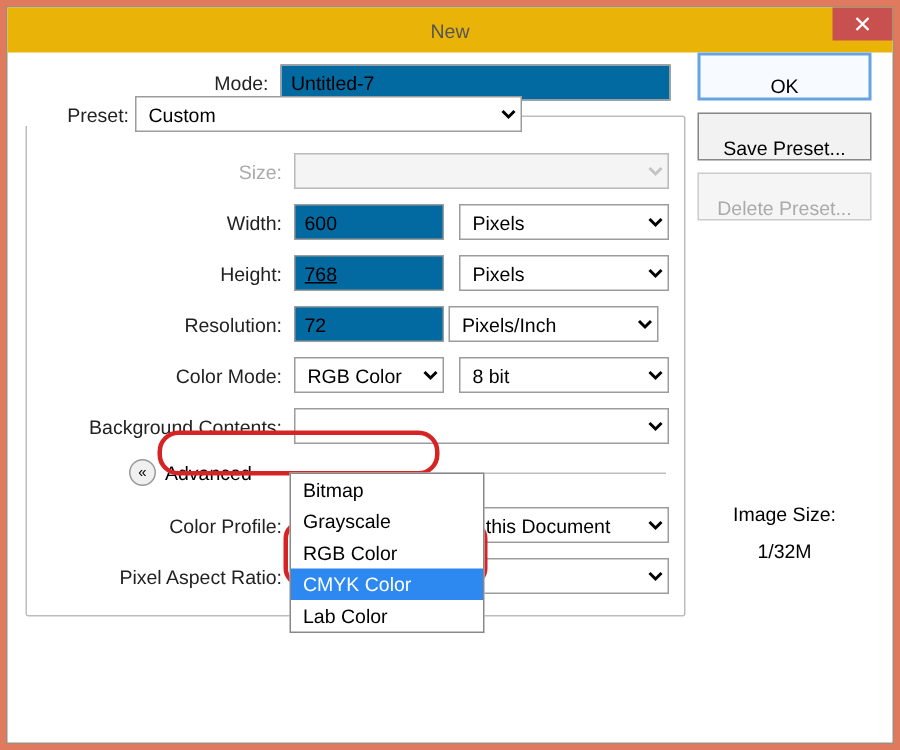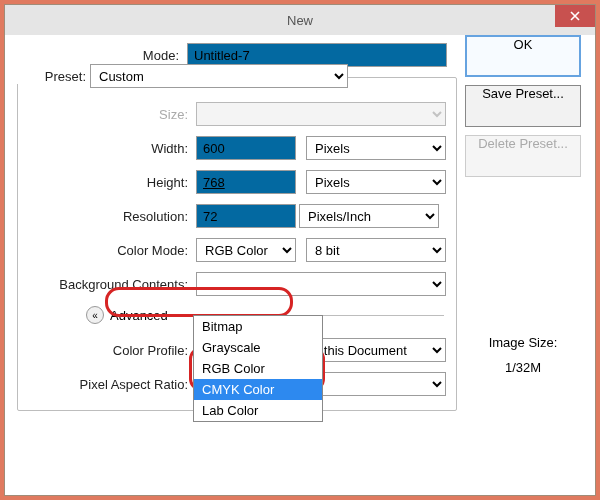--- a/index.html
+++ b/index.html
@@ -1,29 +1,29 @@
 <!DOCTYPE html>
 <html><head>
 <meta charset="utf-8">
 <style>
 * { box-sizing: border-box; font-family: "Segoe UI", Tahoma, sans-serif; font-size: 13px; }
 body { margin: 0; background: #e07a5f; padding: 4px; }
 .dialog { width: 592px; height: 492px; background: #fff; border: 1px solid #a08c78; position: relative; }
-.titlebar { height: 30px; background: #e5e5e5; display: flex; align-items: center; position: relative; }
+.titlebar { height: 30px; background: #eab308; display: flex; align-items: center; position: relative; }
 .title-text { position: absolute; left: 50%; transform: translateX(-50%); color: #555; font-size: 13px; }
 .close-btn { position: absolute; right: 0; top: 0; width: 40px; height: 22px; background: #c8514f; color: #fff; display: flex; align-items: center; justify-content: center; font-size: 13px; cursor: pointer; }
 .close-btn svg { width: 10px; height: 10px; }
 .body { padding: 8px 12px 12px 12px; position: relative; }
 .row { display: flex; align-items: center; margin-bottom: 10px; }
 .lbl { width: 170px; text-align: right; padding-right: 8px; color: #222; }
 .lbl.disabled { color: #aaa; }
 .textfield { height: 24px; border: 1px solid #9c9c9c; padding: 2px 6px; background: #0369a1; }
 .selectfield { height: 24px; border: 1px solid #9c9c9c; background: #fff; padding: 2px 4px; }
 .side-buttons { position: absolute; right: 14px; top: 38px; width: 116px; display: flex; flex-direction: column; gap: 8px; }
-.btn { height: 42px; border: 1px solid #888; background: #f2f2f2; cursor: pointer; display: flex; align-items: flex-start; justify-content: center; }
+.btn { height: 32px; border: 1px solid #888; background: #f2f2f2; cursor: pointer; display: flex; align-items: flex-end; justify-content: center; }
 .btn.primary { border: 2px solid #66a3e0; background: #f7fbff; }
 .btn.disabled { color: #aaa; border-color: #ccc; background: #f5f5f5; }
 .fieldset { border: 1px solid #bdbdbd; border-radius: 2px; padding: 14px 8px 12px 8px; margin-top: 6px; width: 440px; position: relative; }
 .red-ring-1 { position: absolute; border: 3px solid #d62424; border-radius: 14px; left: 100px; top: 252px; width: 188px; height: 30px; pointer-events:none; }
 .red-ring-2 { position: absolute; border: 3px solid #d62424; border-radius: 12px; left: 184px; top: 312px; width: 136px; height: 44px; pointer-events:none; }
 .image-size { position: absolute; right: 14px; top: 300px; width: 116px; text-align: center; }
 .adv-row { display:flex; align-items:center; margin: 10px 0 14px 0; }
 .adv-chevron { width:18px; height:18px; border:1px solid #999; border-radius:50%; display:flex; align-items:center; justify-content:center; margin-right:6px; font-size:10px; background:#f0f0f0; margin-left: 60px; }
 .dropdown { position: absolute; left: 188px; top: 280px; width: 130px; background: #fff; border: 1px solid #888; z-index: 5; }
 .dropdown .opt { padding: 3px 8px; cursor: default; }

